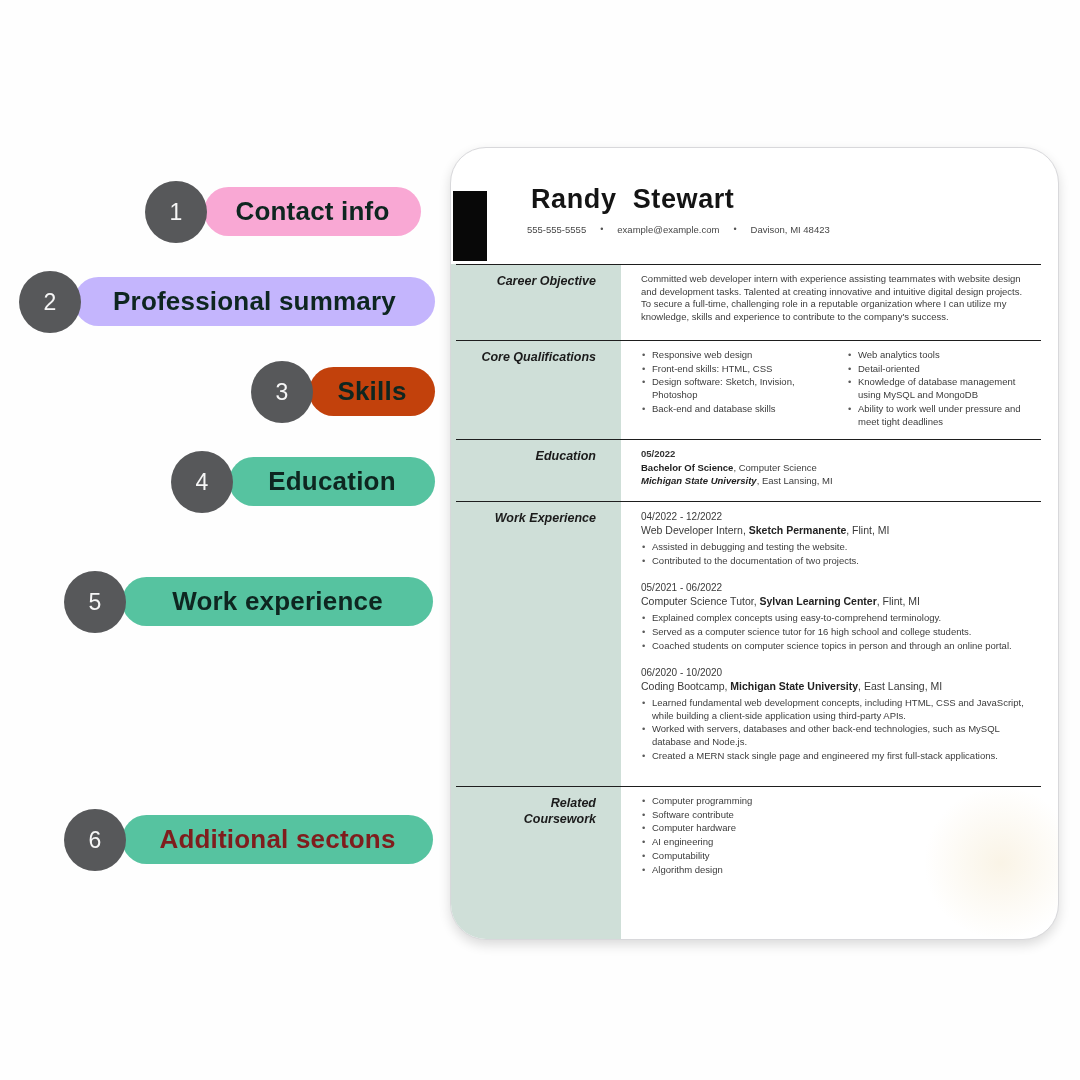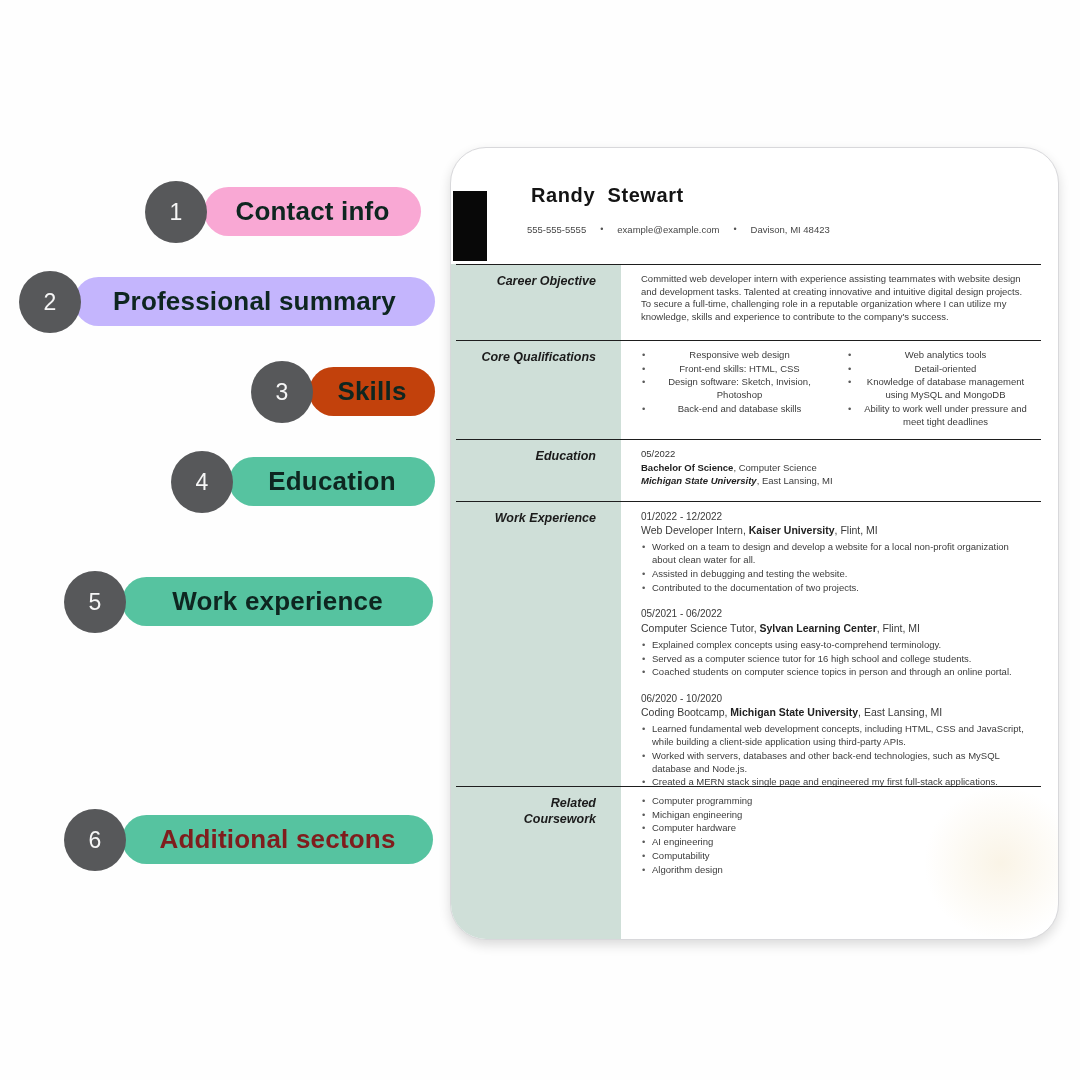--- a/index.html
+++ b/index.html
@@ -27,21 +27,21 @@
   
   .card{
     position:absolute;left:450px;top:147px;width:607px;height:791px;
     background:#ffffff;border:1px solid #d8d8db;border-radius:36px;
     box-shadow:0 5px 12px rgba(0,0,0,.14);
     overflow:hidden;
   }
   .black-rect{position:absolute;left:2px;top:43px;width:34px;height:70px;background:#080808;}
   .resume-name{
     position:absolute;left:80px;top:36px;
-    font-size:20px;font-weight:700;color:#141414;letter-spacing:.6px;
+    font-size:27px;font-weight:700;color:#141414;letter-spacing:.6px;
     white-space:pre;
   }
   .contact-row{
     position:absolute;left:76px;top:76px;
     font-size:9.5px;color:#474747;display:flex;align-items:flex-start;gap:14px;
   }
   .contact-row .dot{font-size:9px;color:#555;}
 
   .sage-col{position:absolute;left:0;top:116px;width:170px;bottom:0;background:#cfdfd8;}
 
@@ -60,27 +60,27 @@
   }
   .sec-body{
     margin-left:185px;padding-top:8px;width:392px;
     font-size:9.5px;line-height:1.34;color:#3c3c3c;
   }
 
   ul.blist{list-style:none;margin:0;padding:0;}
   ul.blist li{position:relative;padding-left:11px;margin:0 0 1px 0;}
   ul.blist li::before{content:"•";position:absolute;left:1px;top:0;color:#5a5a5a;}
 
-  .two-col{display:flex;gap:20px;text-align:center;}
+  .two-col{display:flex;gap:20px;}
   .two-col .col{width:196px;}
 
   .line{display:block;}
   .b{font-weight:700;color:#222;}
   .bi{font-weight:700;font-style:italic;color:#222;}
-  .date-line{font-weight:400;color:#333;}
+  .date-line{font-weight:700;color:#333;}
   .job{margin-bottom:13px;}
   .job .job-dates{font-size:10px;color:#3a3a3a;}
   .job .job-title{font-size:10.5px;color:#3a3a3a;margin-bottom:4px;}
   .job .job-title .b{font-size:10.5px;}
   .edu-block .line{margin-bottom:1px;}
 </style>
 </head>
 <body>
 
 <div class="canvas">
@@ -188,24 +188,23 @@
         <span class="line"><span class="b">Bachelor Of Science</span><span>, Computer Science</span></span>
         <span class="line"><span class="bi">Michigan State University</span><span>, East Lansing, MI</span></span>
       </div>
     </div>
 
     <div class="section" style="top:353px;">
       <div class="sec-title">Work Experience</div>
       <div class="sec-body">
 
         <div class="job">
-          <div class="job-dates">01/2022 - 12/2022</div>
-          <div class="job-title"><span>Web Developer Intern, </span><span class="b">Kaiser University</span><span>, Flint, MI</span></div>
+          <div class="job-dates">04/2022 - 12/2022</div>
+          <div class="job-title"><span>Web Developer Intern, </span><span class="b">Sketch Permanente</span><span>, Flint, MI</span></div>
           <ul class="blist">
-              <li>Worked on a team to design and develop a website for a local non-profit organization about clean water for all.</li>
               <li>Assisted in debugging and testing the website.</li>
               <li>Contributed to the documentation of two projects.</li>
             </ul>
         </div>
 
         <div class="job">
           <div class="job-dates">05/2021 - 06/2022</div>
           <div class="job-title"><span>Computer Science Tutor, </span><span class="b">Sylvan Learning Center</span><span>, Flint, MI</span></div>
           <ul class="blist">
               <li>Explained complex concepts using easy-to-comprehend terminology.</li>
@@ -225,21 +224,21 @@
         </div>
 
       </div>
     </div>
 
     <div class="section" style="top:638px;">
       <div class="sec-title">Related Coursework</div>
       <div class="sec-body">
         <ul class="blist">
             <li>Computer programming</li>
-            <li>Michigan engineering</li>
+            <li>Software contribute</li>
             <li>Computer hardware</li>
             <li>AI engineering</li>
             <li>Computability</li>
             <li>Algorithm design</li>
           </ul>
       </div>
     </div>
 
   </div>
 </div>

